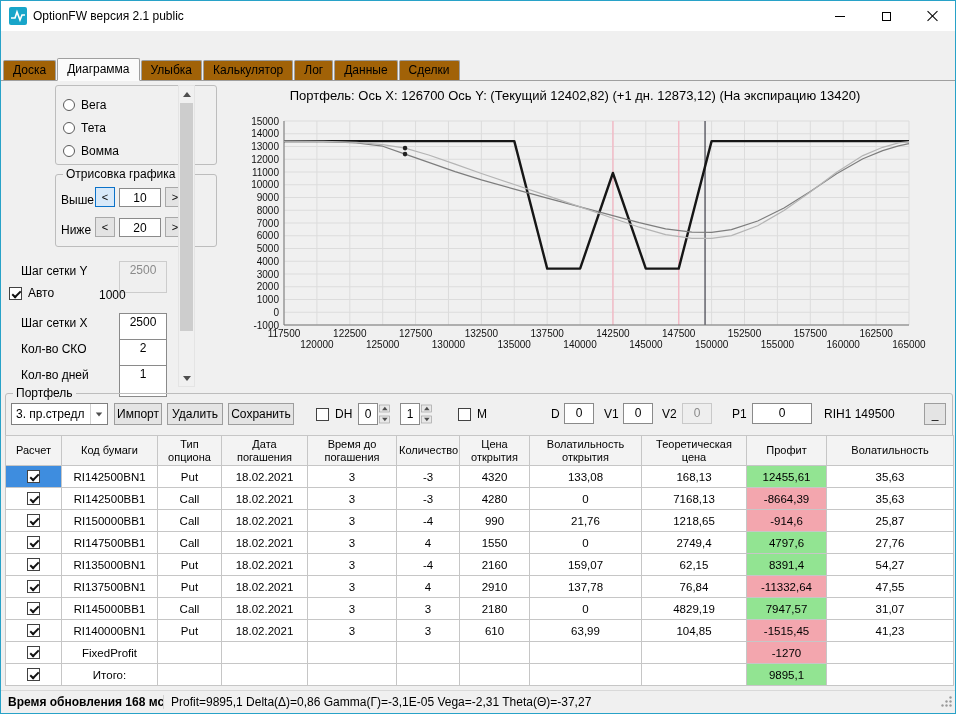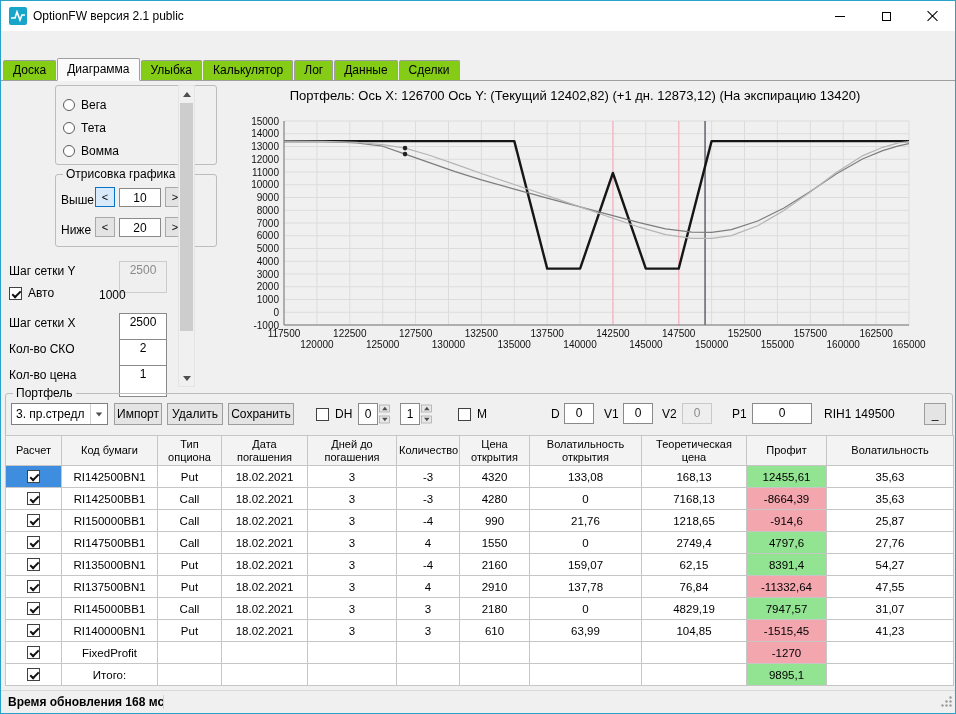--- a/index.html
+++ b/index.html
@@ -20,37 +20,37 @@
   .glyph-close::before{transform:rotate(45deg);}
   .glyph-close::after{transform:rotate(-45deg);}
 
   
   .menubar{position:absolute;top:30px;left:0;right:0;height:26px;display:flex;align-items:center;font-size:12px;padding:0 4px;}
   .menu-item{padding:4px 9px;}
   .menu-right{margin-left:auto;padding:4px 10px;}
 
   
   .tabstrip{position:absolute;top:57px;left:0;right:0;height:23px;display:flex;align-items:flex-end;padding-left:2px;border-bottom:1px solid #9f9f9f;}
-  .tab{height:20px;line-height:19px;padding:0 9px;font-size:12px;background:#84cc16;border:1px solid #9f9f9f;border-bottom:none;margin-right:1px;border-radius:2px 2px 0 0;white-space:nowrap;}
+  .tab{height:20px;line-height:19px;padding:0 9px;font-size:12px;background:#a16207;border:1px solid #9f9f9f;border-bottom:none;margin-right:1px;border-radius:2px 2px 0 0;white-space:nowrap;}
   .tab.active{height:23px;line-height:21px;background:#fbfbfb;margin-bottom:-1px;border-bottom:1px solid #fbfbfb;position:relative;z-index:3;}
 
   
   .lp{position:absolute;left:6px;top:84px;width:168px;height:302px;font-size:12px;}
   .gbox{position:absolute;border:1px solid #bdbdbd;border-radius:3px;margin-left:48px;}
   .gb-title{position:absolute;top:-8px;left:7px;background:#f0f0f0;padding:0 3px;font-size:12px;white-space:nowrap;}
   #gb-radios{left:0;top:0;width:162px;height:80px;padding-top:7px;}
   .radio-row{height:23px;display:flex;align-items:center;padding-left:7px;}
   .radio{width:12px;height:12px;border:1px solid #5a5a5a;border-radius:50%;background:#fff;display:inline-block;margin-right:6px;flex:none;}
   #gb-draw{left:0;top:89px;width:162px;height:73px;}
   .step-row{position:absolute;left:5px;display:flex;align-items:flex-end;height:22px;}
   .step-label{width:34px;}
   .step-btn{width:20px;height:20px;border:1px solid #a9a9a9;background:#e3e3e3;display:flex;align-items:center;justify-content:center;font-size:11px;flex:none;}
   .step-btn.fo{border:1px solid #0b72c9;background:#d8e9f9;}
   .step-input{width:42px;height:19px;border:1px solid #8a8a8a;background:#fff;margin:0 4px;display:flex;align-items:center;justify-content:center;font-size:12px;}
-  .fld-label{position:absolute;left:2px;white-space:nowrap;}
+  .fld-label{position:absolute;left:14px;white-space:nowrap;}
   .inp{position:absolute;left:112px;width:48px;height:32px;border:1px solid #8a8a8a;background:#fff;font-size:12px;text-align:center;line-height:16px;}
   .inp.dis{background:#efefef;border-color:#cccccc;color:#8a8a8a;}
   .cbx{position:relative;width:13px;height:13px;border:1px solid #424242;background:#fff;display:inline-block;flex:none;}
   .cbx.on::after{content:'';position:absolute;left:2px;top:3px;width:7px;height:3px;border-left:2px solid #111;border-bottom:2px solid #111;transform:rotate(-45deg);}
   .cb-row{position:absolute;display:flex;align-items:center;gap:6px;}
 
   
   .vsb{position:absolute;left:177px;top:84px;width:17px;height:302px;background:#f0f0f0;border:1px solid #e4e4e4;}
   .sb-btn{position:absolute;left:0;width:15px;height:16px;display:flex;align-items:center;justify-content:center;background:#f0f0f0;}
   .tri-up{width:0;height:0;border-left:4px solid transparent;border-right:4px solid transparent;border-bottom:5px solid #4e4e4e;}
@@ -172,21 +172,21 @@
       <span>Авто</span>
     </span>
     <span class="fld-label" style="left:92px;top:203px;">1000</span>
 
     <span class="fld-label" style="top:231px;">Шаг сетки X</span>
     <span class="inp" style="top:228px;">2500</span>
 
     <span class="fld-label" style="top:257px;">Кол-во СКО</span>
     <span class="inp" style="top:254px;">2</span>
 
-    <span class="fld-label" style="top:283px;">Кол-во цена</span>
+    <span class="fld-label" style="top:283px;">Кол-во дней</span>
     <span class="inp" style="top:280px;">1</span>
   </div>
 
   <div class="vsb">
     <span class="sb-btn" style="top:0;">
         <span class="tri-up"></span>
       </span>
     <span class="sb-thumb"></span>
     <span class="sb-btn" style="bottom:0;">
         <span class="tri-dn"></span>
@@ -352,21 +352,21 @@
         <col style="width:105px">
           <col style="width:80px">
           <col style="width:127px">
       </colgroup>
       <thead>
           <tr id="grid-head">
             <th>Расчет</th>
             <th>Код бумаги</th>
             <th>Тип опциона</th>
             <th>Дата погашения</th>
-            <th>Дней до погашения</th>
+            <th>Время до погашения</th>
             <th>Количество</th>
             <th>Цена открытия</th>
             <th>Волатильность открытия</th>
             <th>Теоретическая цена</th>
             <th>Профит</th>
             <th>Волатильность</th>
           </tr>
         </thead>
       <tbody id="grid-body">
           <tr>
@@ -499,20 +499,21 @@
             <td class="pg">9895,1</td>
             <td></td>
           </tr>
         </tbody>
     </table>
   </div>
 
   <div class="statusbar">
     <span class="sb-left">Время обновления 168 мс</span>
     <span class="sb-div"></span>
+    <span class="sb-metrics">Profit=9895,1 Delta(Δ)=0,86 Gamma(Γ)=-3,1E-05 Vega=-2,31 Theta(Θ)=-37,27</span>
     <span class="sb-grip">
       <svg width="13" height="13">
           <g fill="#9a9a9a">
             <circle cx="10.5" cy="2.5" r="1.2"></circle>
             <circle cx="10.5" cy="6.5" r="1.2"></circle>
             <circle cx="10.5" cy="10.5" r="1.2"></circle>
             <circle cx="6.5" cy="6.5" r="1.2"></circle>
             <circle cx="6.5" cy="10.5" r="1.2"></circle>
             <circle cx="2.5" cy="10.5" r="1.2"></circle>
           </g>

